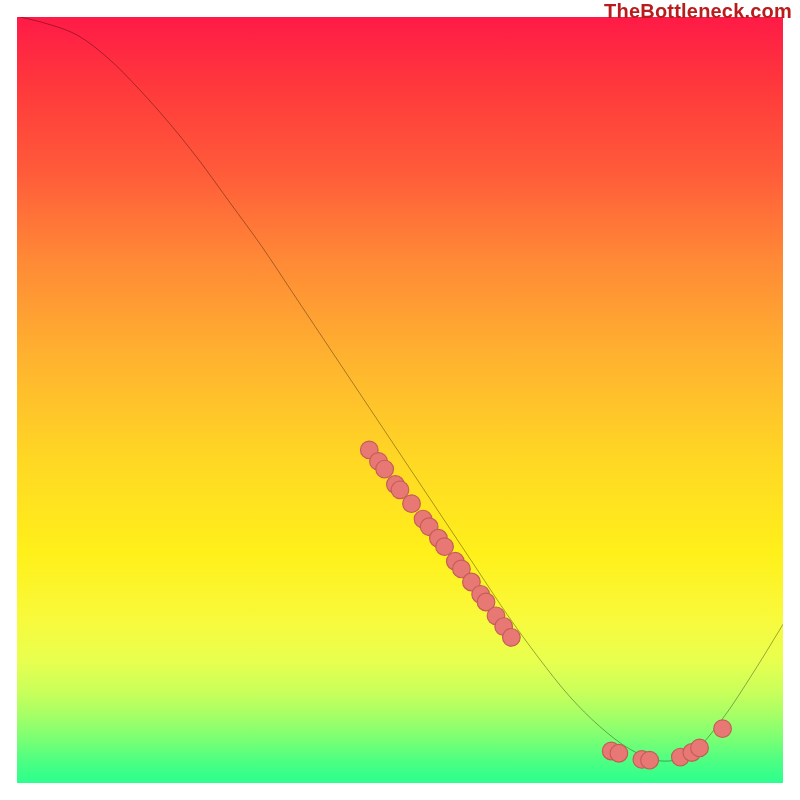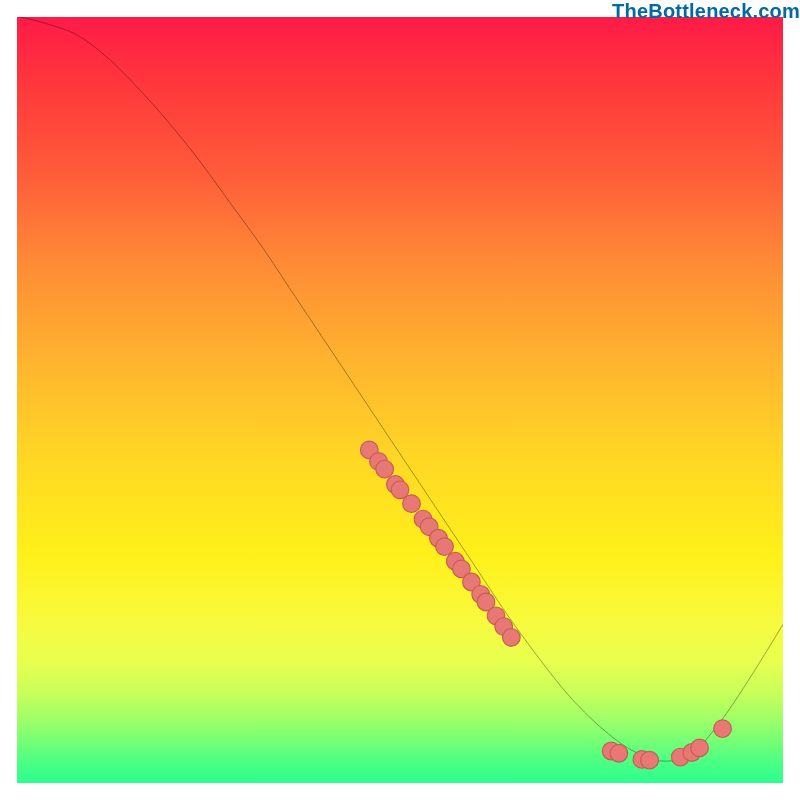--- a/index.html
+++ b/index.html
@@ -61,24 +61,24 @@
     position: absolute;
     left: 0;
     top: 0;
     width: 100%;
     height: 100%;
     pointer-events: none;
   }
   .watermark {
     position: absolute;
     top: 0px;
-    right: 0;
+    right: 8px;
     font-size: 20px;
     font-weight: 600;
-    color: #0369a1;
+    color: #b91c1c;
     letter-spacing: 0.2px;
   }
 </style>
 </head>
 <body>
 
 <div class="chart-container">
 
   <div class="plot-area">
     <div class="gradient-bg"></div>

